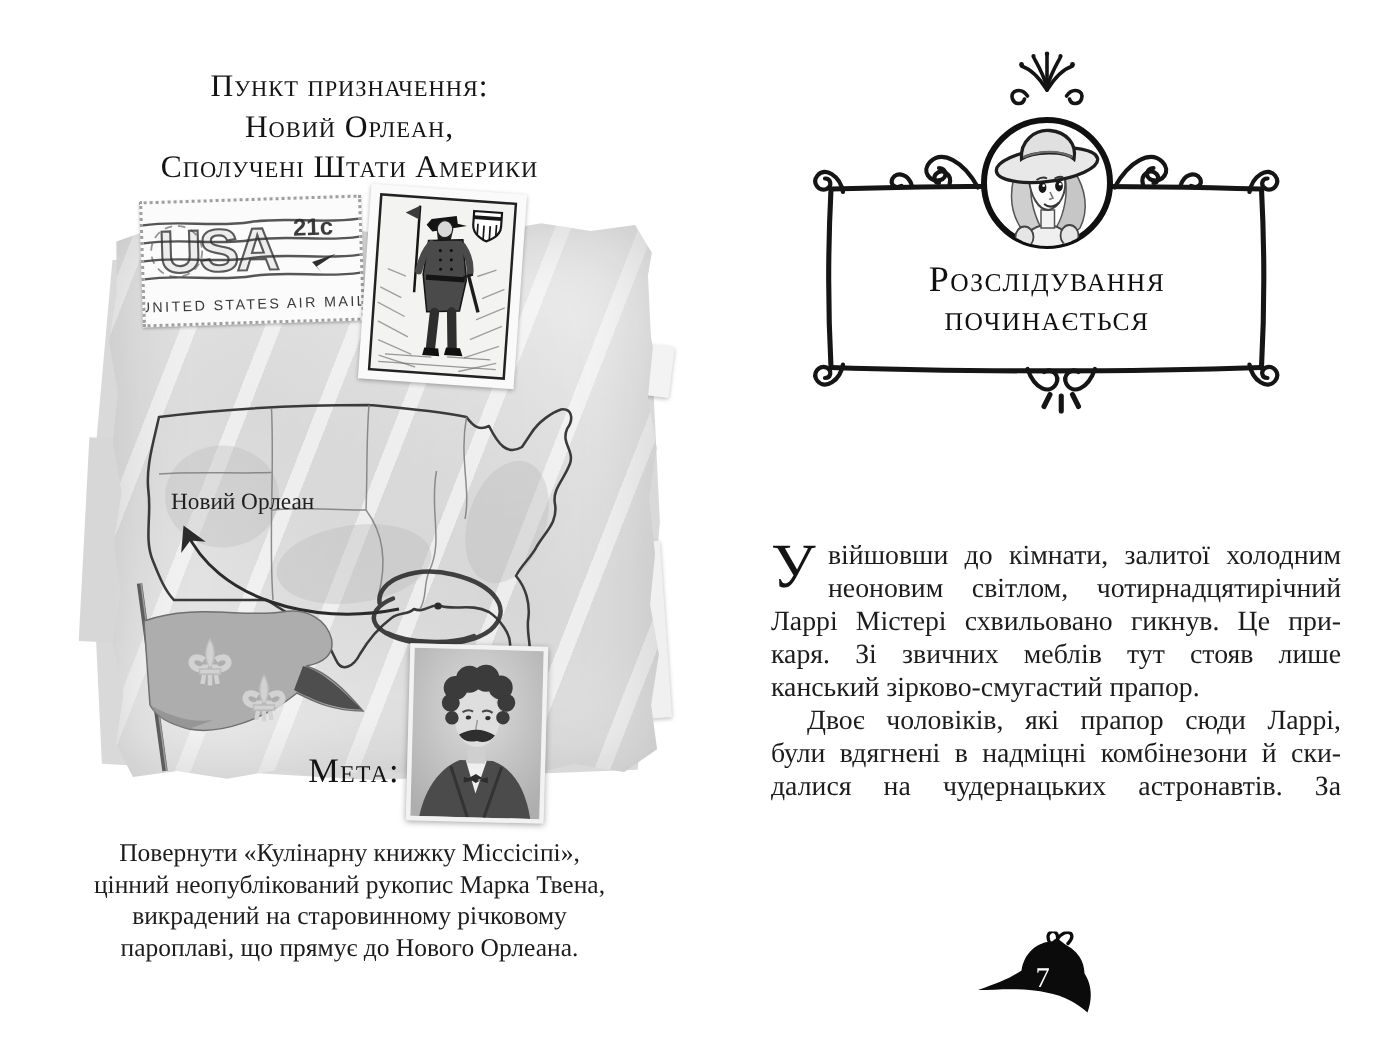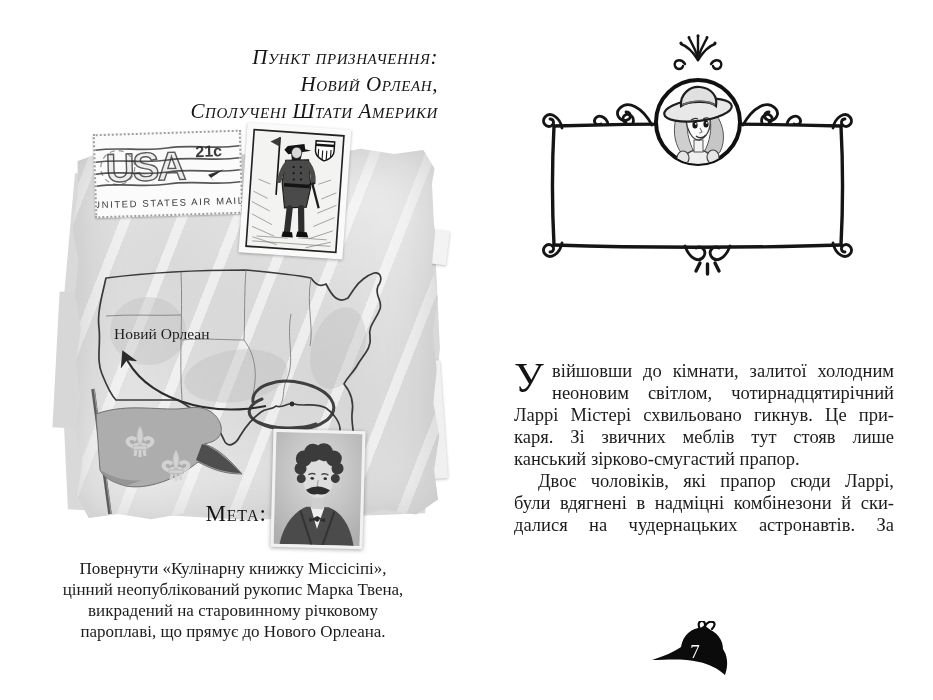--- a/index.html
+++ b/index.html
@@ -5,22 +5,22 @@
   * { margin:0; padding:0; box-sizing:border-box; }
   html,body { background:#ffffff; }
   .spread {
     position:relative; width:933px; height:700px; margin:0 auto;
     background:#ffffff; overflow:hidden;
     font-family:"Liberation Serif", serif; color:#1f1f1f;
   }
   
   .dest-title {
     position:absolute; left:28px; top:44px; width:410px;
-    text-align:right; font-variant:small-caps;
-    font-size:21px; line-height:27px; letter-spacing:0.6px; color:#141414;font-style:italic;
+    text-align:center; font-variant:small-caps;
+    font-size:21px; line-height:27px; letter-spacing:0.6px; color:#141414;
   }
   .paper-under {
     position:absolute; left:60px; top:170px; width:380px; height:350px;
     background:#d9d9d9; transform:rotate(1.2deg);
     clip-path:polygon(3% 2%, 50% 0%, 97% 3%, 100% 50%, 97% 97%, 50% 100%, 3% 98%, 0% 50%);
   }
   .scrap { position:absolute; background:#f3f3f3; box-shadow:0 1px 3px rgba(0,0,0,.25); }
   .scrap.s1 { left:392px; top:228px; width:56px; height:34px; transform:rotate(7deg); }
   .scrap.s2 { left:392px; top:362px; width:52px; height:118px; transform:rotate(-4deg); background:#f0f0f0; }
   .scrap.s3 { left:56px; top:292px; width:24px; height:136px; transform:rotate(3deg); background:#d7d7d7; box-shadow:none; }
@@ -371,20 +371,24 @@
       <ellipse cx="45" cy="51" rx="2.6" ry="3.6" fill="#161616"></ellipse>
       <ellipse cx="56" cy="50" rx="2.6" ry="3.6" fill="#161616"></ellipse>
       <circle cx="45.8" cy="49.8" r=".9" fill="#fff"></circle>
         <circle cx="56.8" cy="48.8" r=".9" fill="#fff"></circle>
       <path d="M41,46 q4,-2.6 7,-1 M53,45 q4,-2 6,-.4" stroke="#333" stroke-width="1.3" fill="none"></path>
       <path d="M50,54 l2,4 -2.6,1" stroke="#777" stroke-width="1.1" fill="none"></path>
       <path d="M46,62 q5,4 10,-1" stroke="#333" stroke-width="1.4" fill="none"></path>
     </g>
   </svg>
 
+  <div class="frame-title">
+    <div>Розслідування</div>
+    <div>починається</div>
+  </div>
 
   <div class="drop-cap">У</div>
   <div class="body-text">
     <div class="bl cap">війшовши до кімнати, залитої холодним</div>
     <div class="bl cap">неоновим світлом, чотирнадцятирічний</div>
     <div class="bl">Ларрі Містері схвильовано гикнув. Це при-</div>
     <div class="bl">каря. Зі звичних меблів тут стояв лише</div>
     <div class="bl last">канський зірково-смугастий прапор.</div>
     <div class="bl ind">Двоє чоловіків, які прапор сюди Ларрі,</div>
     <div class="bl">були вдягнені в надміцні комбінезони й ски-</div>

